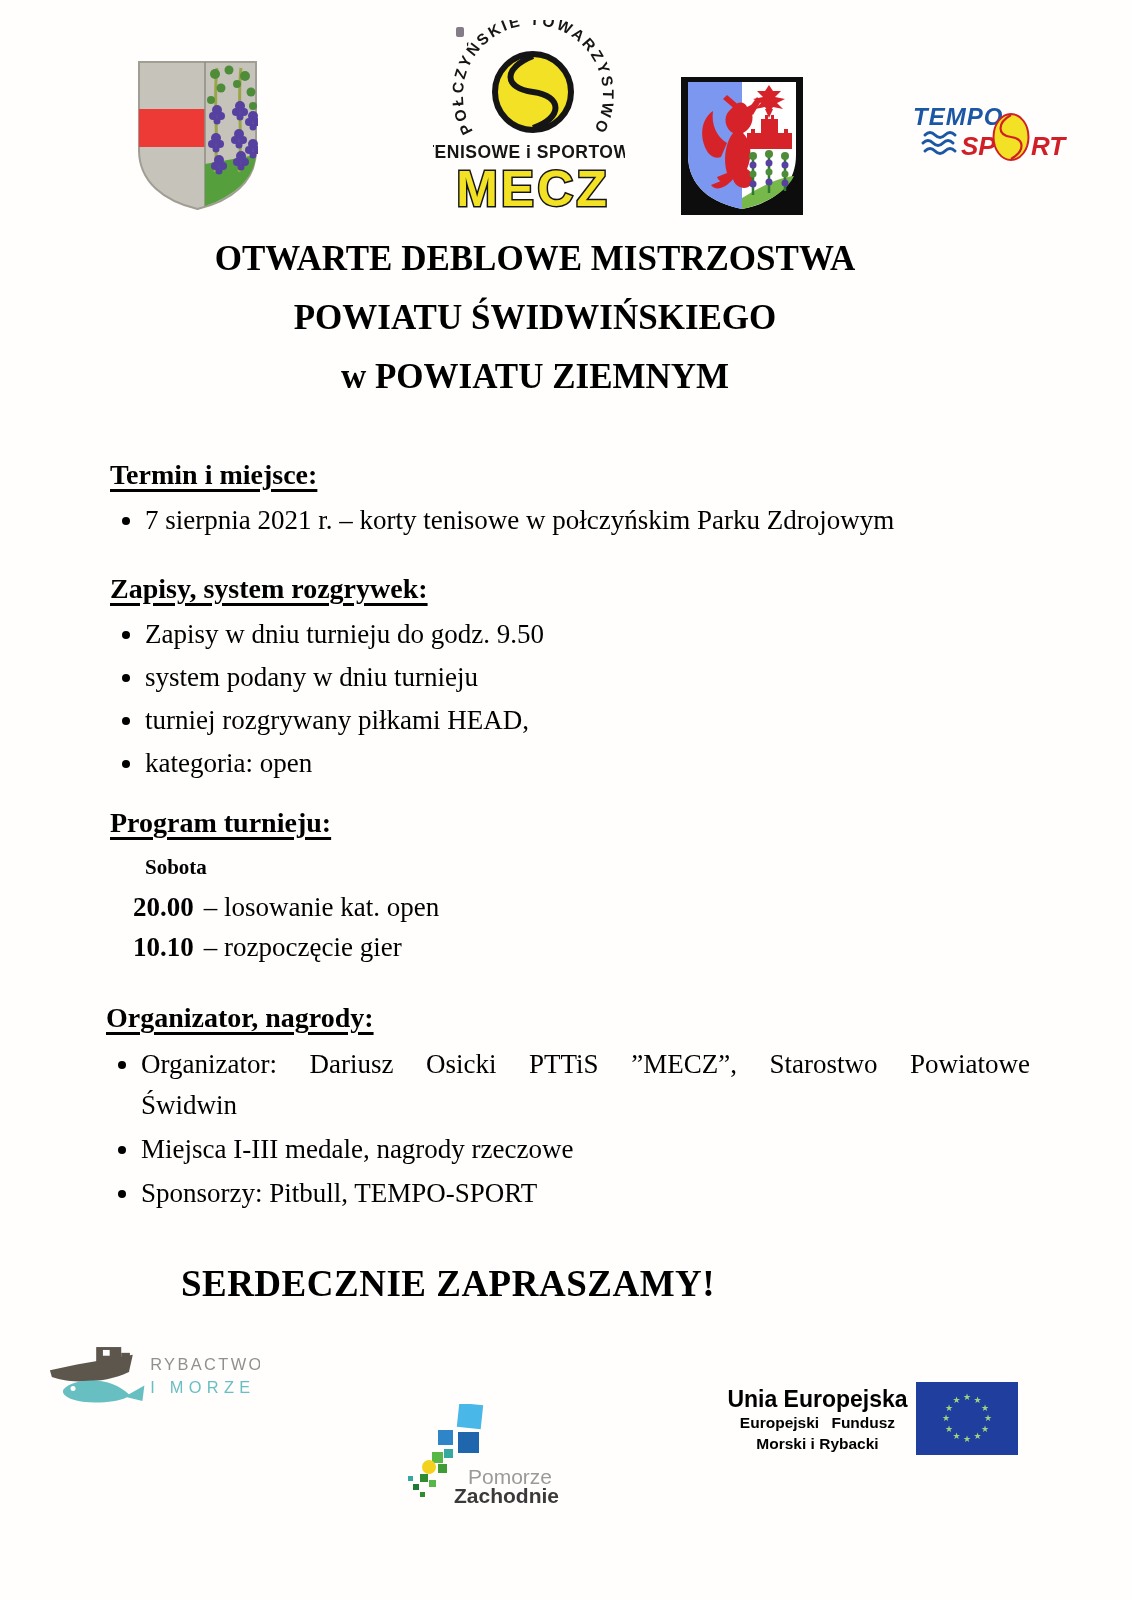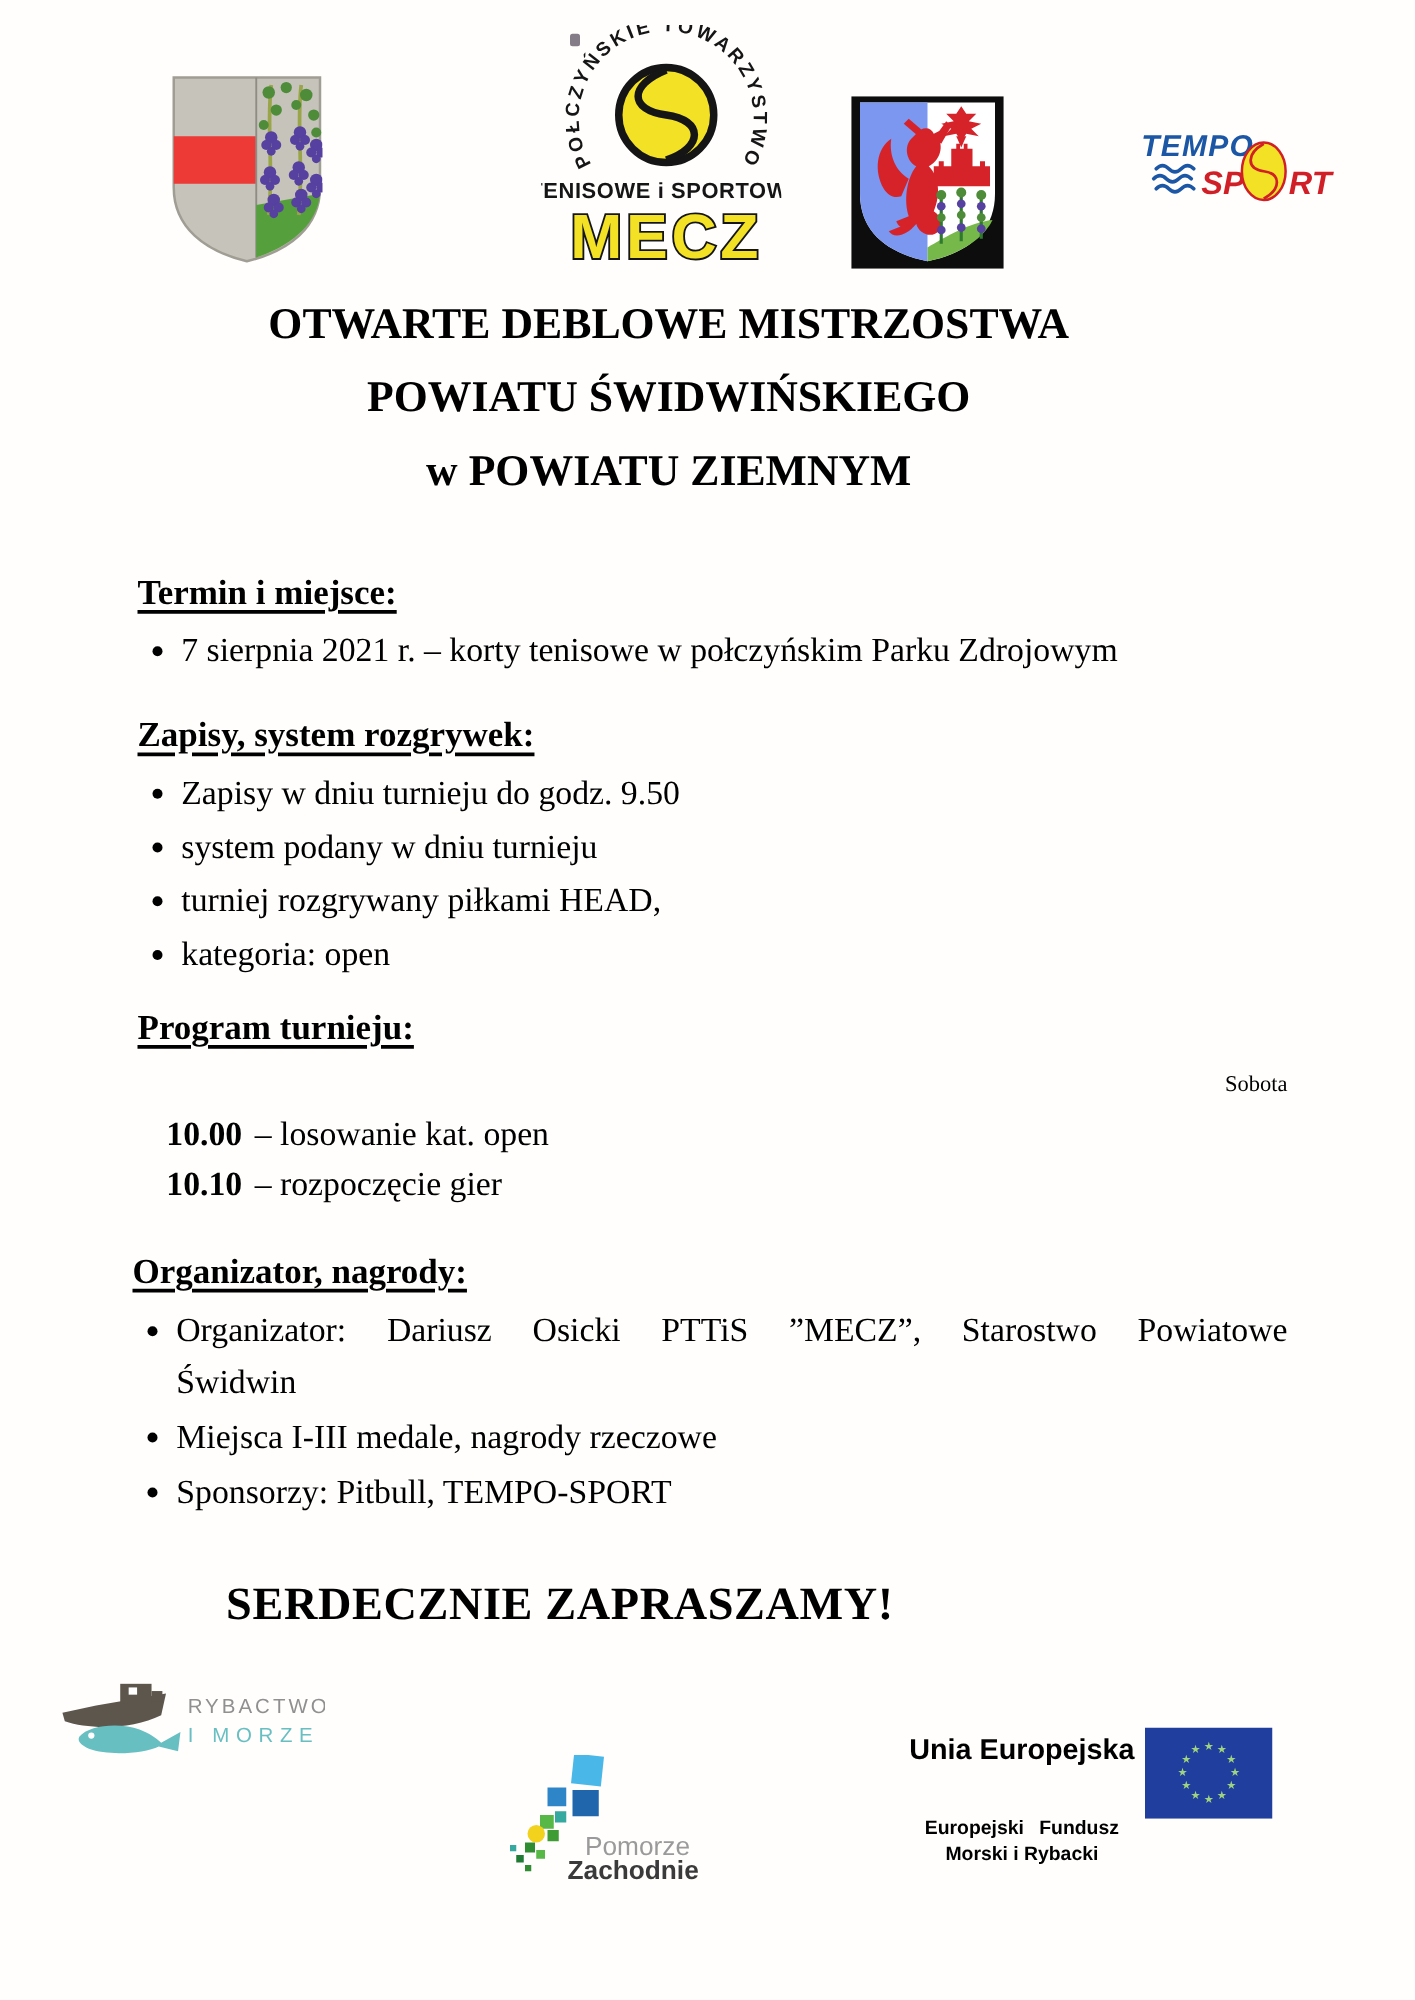--- a/index.html
+++ b/index.html
@@ -35,40 +35,40 @@
   .sec ul { list-style:disc outside; padding-left:35px; margin-top:6px; }
   .sec li { font-size:27px; line-height:43px; }
   .sec-termin { left:110px; top:457px;font-family:Liberation Serif, serif; }
   .sec-zapisy { left:110px; top:571px; }
   .sec-program { left:110px; top:805px; }
   .sec-org { left:106px; top:1000px; width:924px; }
   .sec-org ul { margin-top:8px; }
   .sec-org li { line-height:41px; }
   .sec-org li + li { margin-top:3px; }
   .org-just { text-align:justify; text-align-last:justify; }
-  .program-day { margin-left:35px; font-size:18px; font-weight:normal; line-height:40px; margin-top:6px;text-align:right; }
+  .program-day { margin-left:35px; font-size:21px; font-weight:bold; line-height:40px; margin-top:6px; }
   .sched-line { margin-left:23px; font-size:27px; line-height:40px; }
   .sched-time { font-weight:bold; margin-right:10px; }
 
   
   .closing { left:0; top:1262px; width:896px; text-align:center;
              font-size:37px; font-weight:bold; letter-spacing:.5px; }
 
   
   .rybactwo-logo { left:48px; top:1344px; }
   .ryb-l1 { font-size:17px; letter-spacing:2.5px; }
   .ryb-l2 { font-size:17px; letter-spacing:5.5px; }
   .pomorze-logo { left:396px; top:1404px; }
   .pom-l1 { font-size:21px; }
   .pom-l2 { font-size:21px; font-weight:bold; }
   .eu-text { left:710px; top:1386px; width:215px; text-align:center;
              font-family:"Liberation Sans", sans-serif; }
   .eu-title { font-size:23px; font-weight:bold; line-height:26px; }
   .eu-sub { font-size:15.5px; font-weight:bold; line-height:21px; }
-  .eu-sub.gap { word-spacing:8px;margin-top:40px; }
+  .eu-sub.gap { word-spacing:8px; }
   .eu-flag { left:916px; top:1382px; }
   .eu-star { font-size:9px; }
 </style>
 </head>
 <body>
 
 <div class="page">
 
   <svg class="abs herb1" width="121" height="152" viewBox="0 0 121 152">
     <path d="M2,2 H119 V90 C119,122 94,141 60.5,149 C27,141 2,122 2,90 Z" stroke="#a09d94" stroke-width="2" fill="#c6c3ba"></path>
@@ -201,21 +201,21 @@
       <li><span>system podany w dniu turnieju</span></li>
       <li><span>turniej rozgrywany piłkami HEAD,</span></li>
       <li><span>kategoria: open</span></li>
     </ul>
   </section>
 
   <section class="abs sec sec-program">
     <h2>Program turnieju:</h2>
     <div class="program-day">Sobota</div>
     <div class="sched-line">
-      <span class="sched-time">10.00</span><span>– losowanie kat. open</span>
+      <span class="sched-time">20.00</span><span>– losowanie kat. open</span>
     </div>
     <div class="sched-line">
       <span class="sched-time">10.10</span><span>– rozpoczęcie gier</span>
     </div>
   </section>
 
   <section class="abs sec sec-org">
     <h2>Organizator, nagrody:</h2>
     <ul>
       <li>

